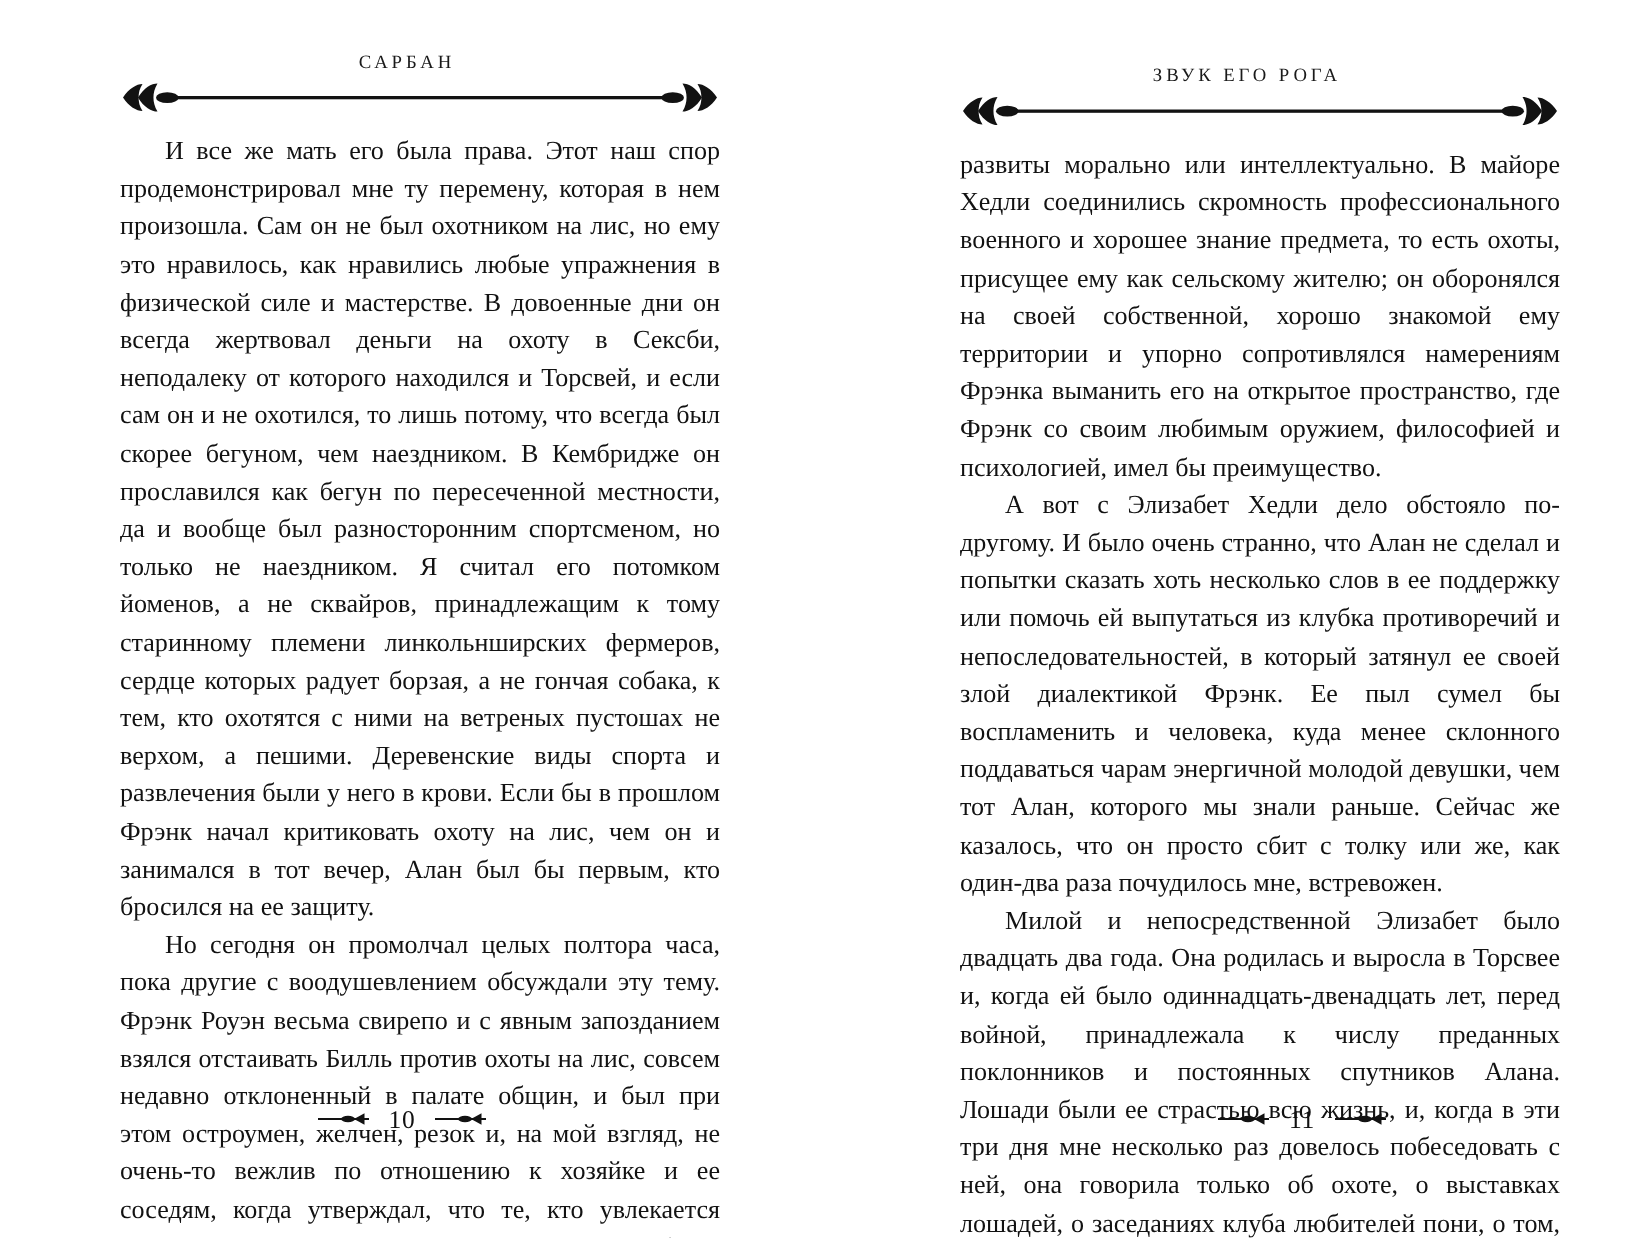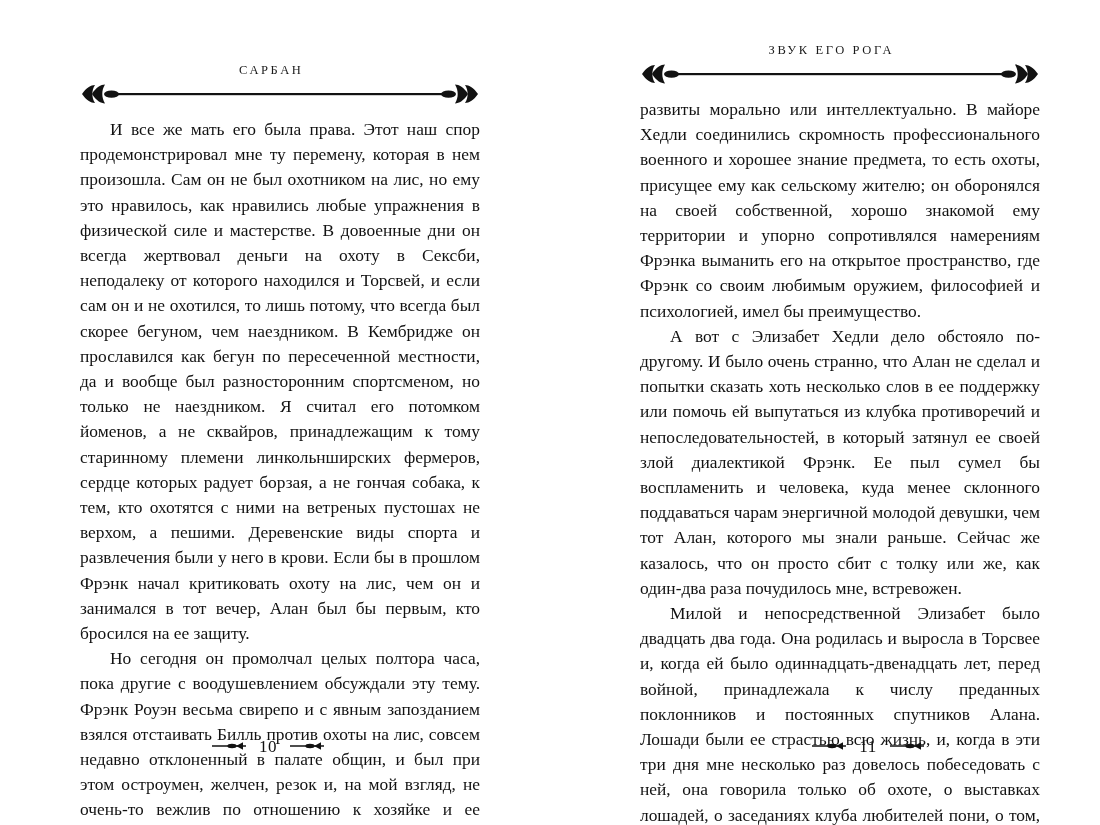--- a/index.html
+++ b/index.html
@@ -24,21 +24,21 @@
     justify-content: space-between;
     box-sizing: border-box;
   }
 
   .page {
     position: relative;
     width: 480px;
     height: 825px;
     box-sizing: border-box;
   }
-  .page-left  { padding: 64px 20px 0 80px; }
+  .page-left  { padding: 35px 20px 0 80px; }
   .page-right { padding: 44px 80px 0 20px; }
 
   
   .running-head {
     text-align: center;
     font-size: 12.5px;
     letter-spacing: 2.6px;
     text-indent: 2.6px;
     color: #1a1a1a;
     line-height: 1;

